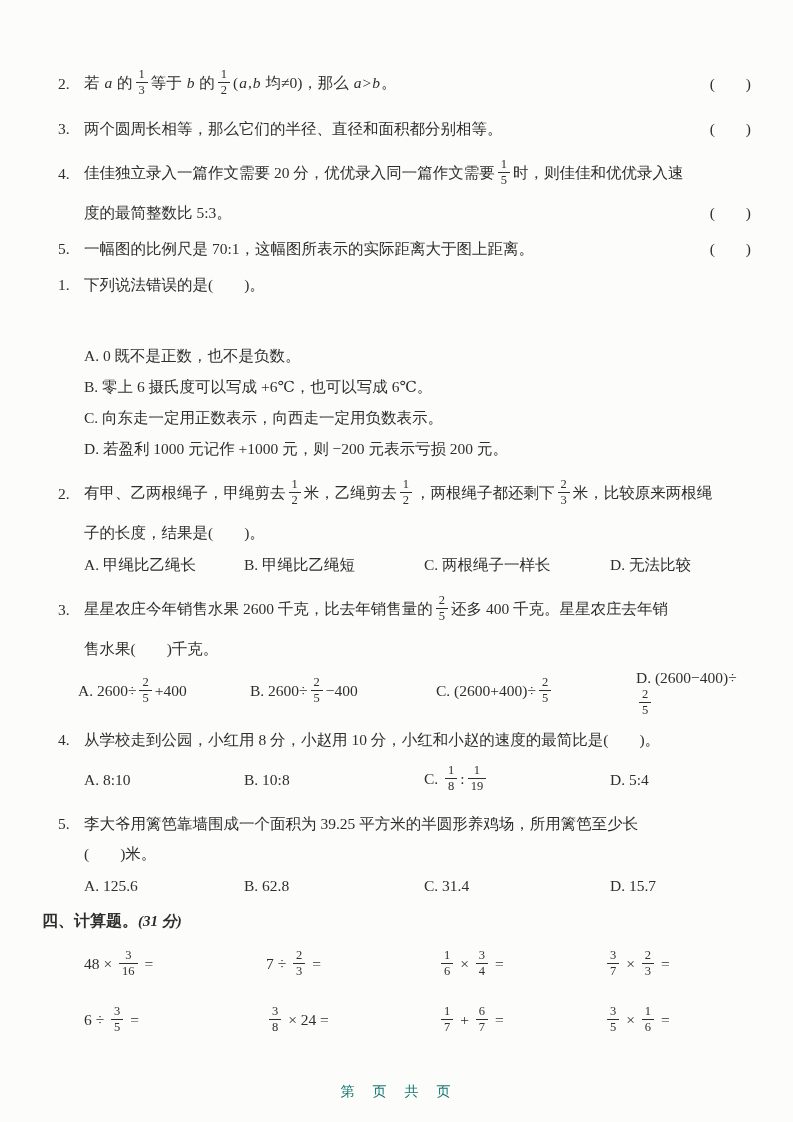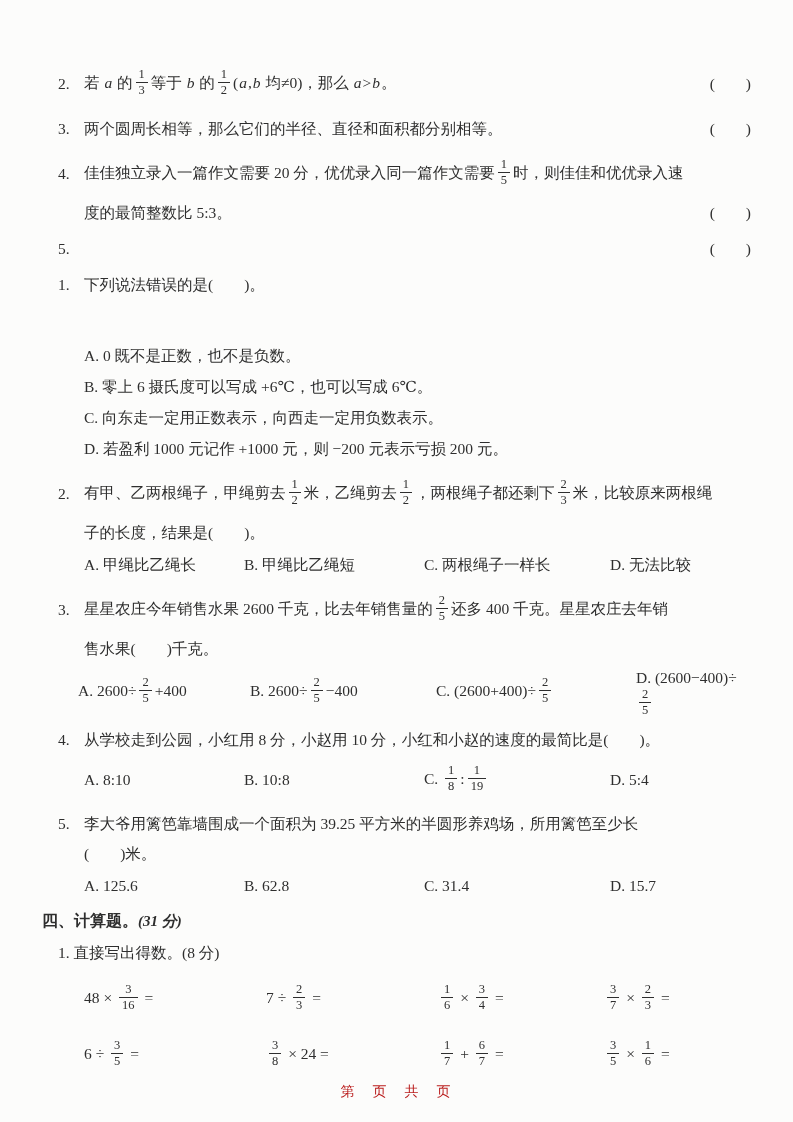--- a/index.html
+++ b/index.html
@@ -58,21 +58,21 @@
     grid-template-columns:182px 172px 166px auto;
     align-items:center; min-height:48px; margin-bottom:8px;
   }
 
   
   .mb4{margin-bottom:4px}.mb8{margin-bottom:8px}
   .mb10{margin-bottom:10px}
 
   footer {
     position:absolute; left:0; right:0; bottom:18px;
-    text-align:center; font-size:14px; color:#b91c1c; letter-spacing:2px;
+    text-align:center; font-size:14px; color:#0f766e; letter-spacing:2px;
   }
   i { font-style:italic; padding:0 1px; }
 </style>
 </head>
 <body>
 
 <div class="page">
 
   <section>
     <div id="judge-items">
@@ -105,20 +105,21 @@
               </span>时，则佳佳和优优录入速</span>
           </div>
           <div class="q-row plain">
             <span class="q-text q-cont">度的最简整数比 5:3。</span>
             <span class="bracket">(　　)</span>
           </div>
         </div>
         <div class="mb10">
           <div class="q-row plain">
             <span class="q-num">5.</span>
+            <span class="q-text">一幅图的比例尺是 70:1，这幅图所表示的实际距离大于图上距离。</span>
             <span class="bracket">(　　)</span>
           </div>
         </div>
       </div>
   </section>
 
   <section>
     <div id="choice-items">
         <div class="mb8">
           <div class="q-row plain mb4">
@@ -219,21 +220,20 @@
             <span>D. 15.7</span>
           </div>
         </div>
       </div>
   </section>
 
   <section>
     <div class="sec-header">
       <span>四、计算题。</span><span class="sec-subtitle">(31 分)</span>
     </div>
-    <div class="sub-title">1. 直接写出得数。(8 分)</div>
     <div id="calc-rows">
         <div class="calc-row">
           <span>48 × <span class="frac">
               <span class="num">3</span>
               <span class="den">16</span>
             </span> =</span>
           <span>7 ÷ <span class="frac">
               <span class="num">2</span>
               <span class="den">3</span>
             </span> =</span>

